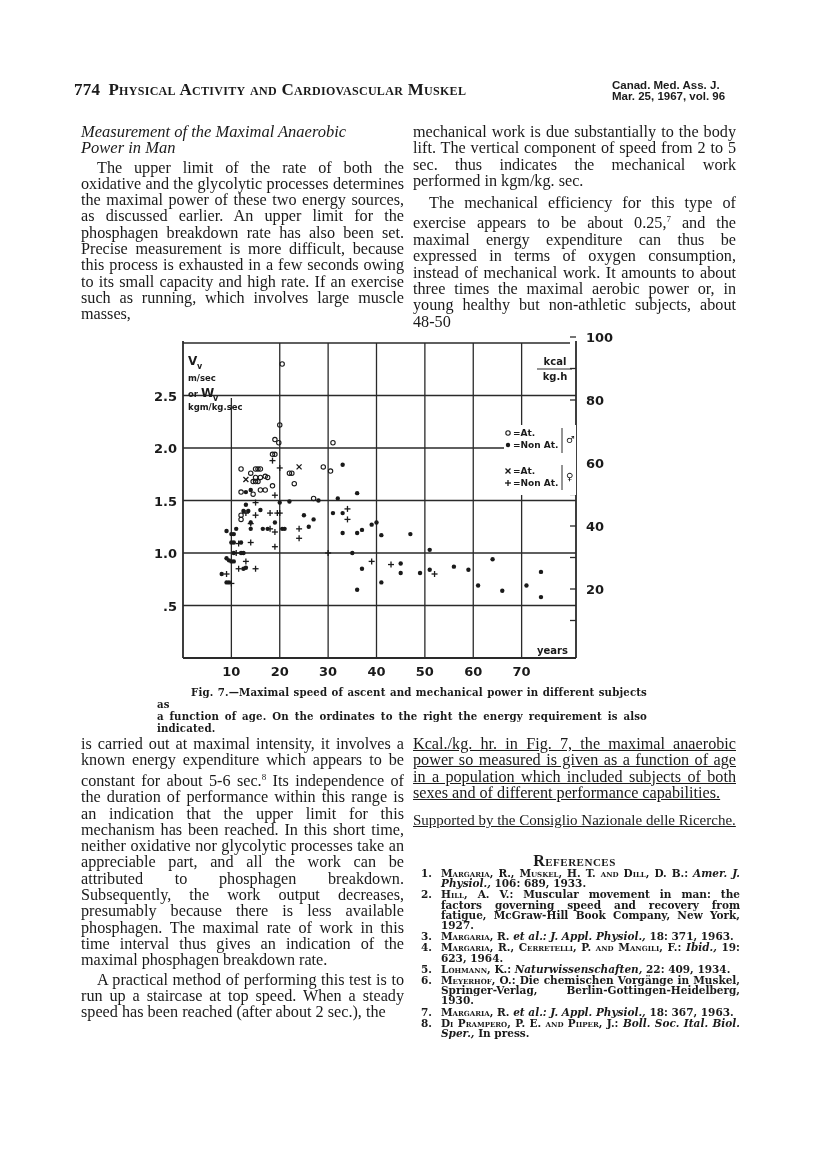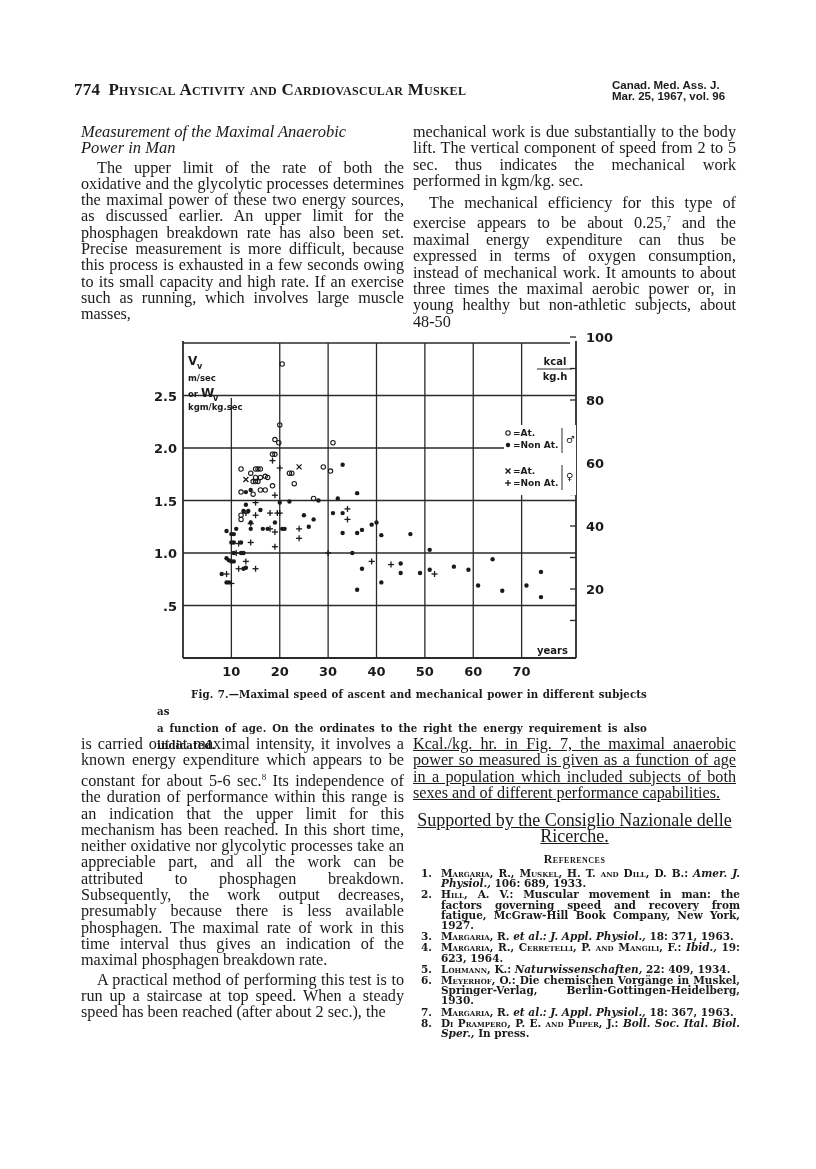--- a/index.html
+++ b/index.html
@@ -11,24 +11,24 @@
   .hdr-left .sc { font-variant:small-caps; font-size:17px; }
   .hdr-right { left:612px; top:80px; font-family:Liberation Sans, sans-serif; font-size:11.5px; line-height:11px; font-weight:bold; }
   .col { font-family:"Liberation Serif", serif; font-size:16.2px; line-height:16.3px; text-align:justify; }
   .col p { margin:0; }
   .col p.ind { text-indent:16px; }
   .col .sh { font-style:italic; font-size:16.5px; margin-bottom:3px; text-align:left; }
   .col-left-top { left:81px; top:124px; width:323px; }
   .col-right-top { left:413px; top:124px; width:323px; }
   .col-left-bot { left:81px; top:736px; width:323px; }
   .col-right-bot { left:413px; top:736px; width:323px;text-decoration:underline; }
-  .support { font-size:18px; text-align:center; margin-top:11px !important; }
-  .caption { left:157px; top:686px; width:490px; font-family:"DejaVu Serif", serif; font-weight:bold; font-size:10.2px; line-height:17px; letter-spacing:0.15px; text-align:justify; }
+  .support { font-size:15px; text-align:left; margin-top:11px !important; }
+  .caption { left:157px; top:686px; width:490px; font-family:"DejaVu Serif", serif; font-weight:bold; font-size:10.2px; line-height:12px; letter-spacing:0.15px; text-align:justify; }
   .caption span { display:block; }
-  .refs-title { left:413px; top:852px; width:323px; text-align:center; font-variant:small-caps; font-family:"Liberation Serif", serif; font-weight:bold; font-size:12px; letter-spacing:0.5px; }
+  .refs-title { left:413px; top:852px; width:323px; text-align:center; font-variant:small-caps; font-family:"Liberation Serif", serif; font-weight:bold; font-size:16px; letter-spacing:0.5px; }
   .refs { left:419px; top:868px; width:321px; font-family:"DejaVu Serif", serif; font-size:10.5px; line-height:10.2px; font-weight:bold; }
   .ref { position:relative; padding-left:22px; margin-bottom:1px; text-align:justify; }
   .ref .num { position:absolute; left:2px; top:0; }
   .ref .au { font-variant:small-caps; }
   .ref i { font-style:italic; }
   svg text { font-family:"DejaVu Sans", sans-serif; font-weight:bold; fill:#1a1a1a; }
 </style>
 </head>
 <body>
 

